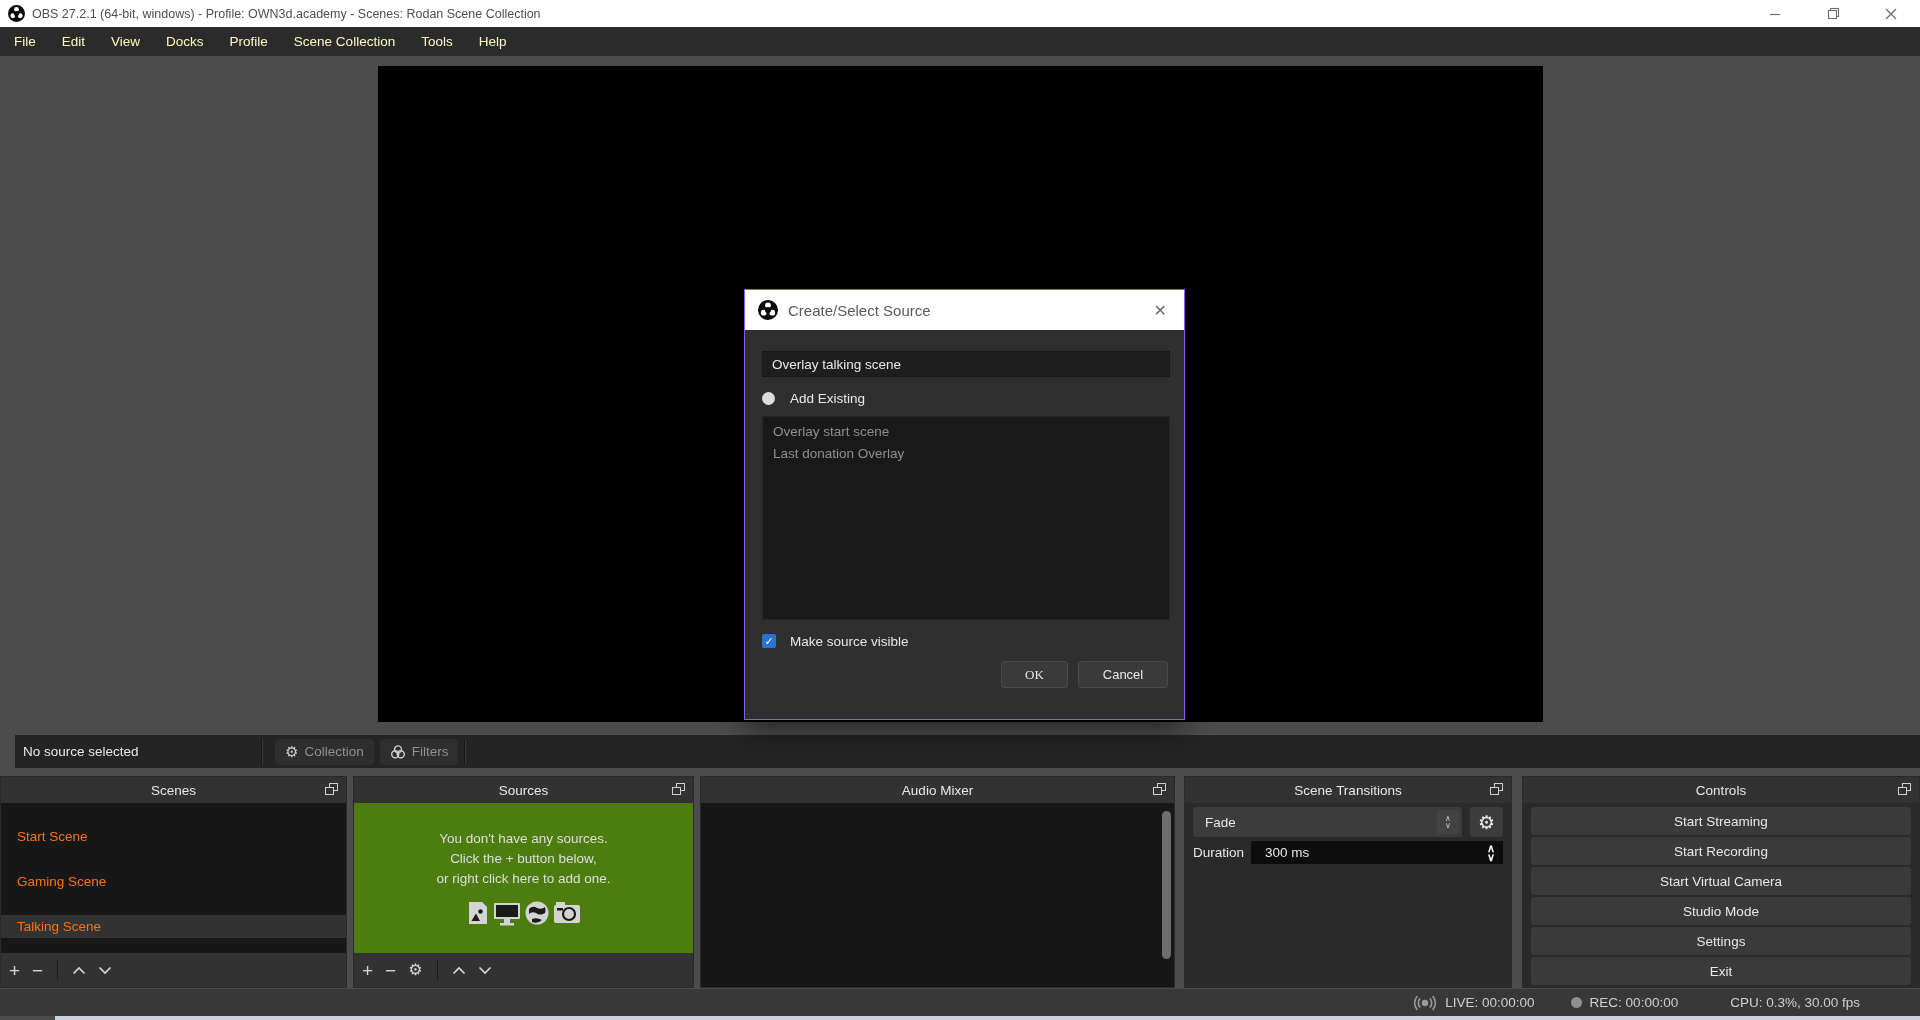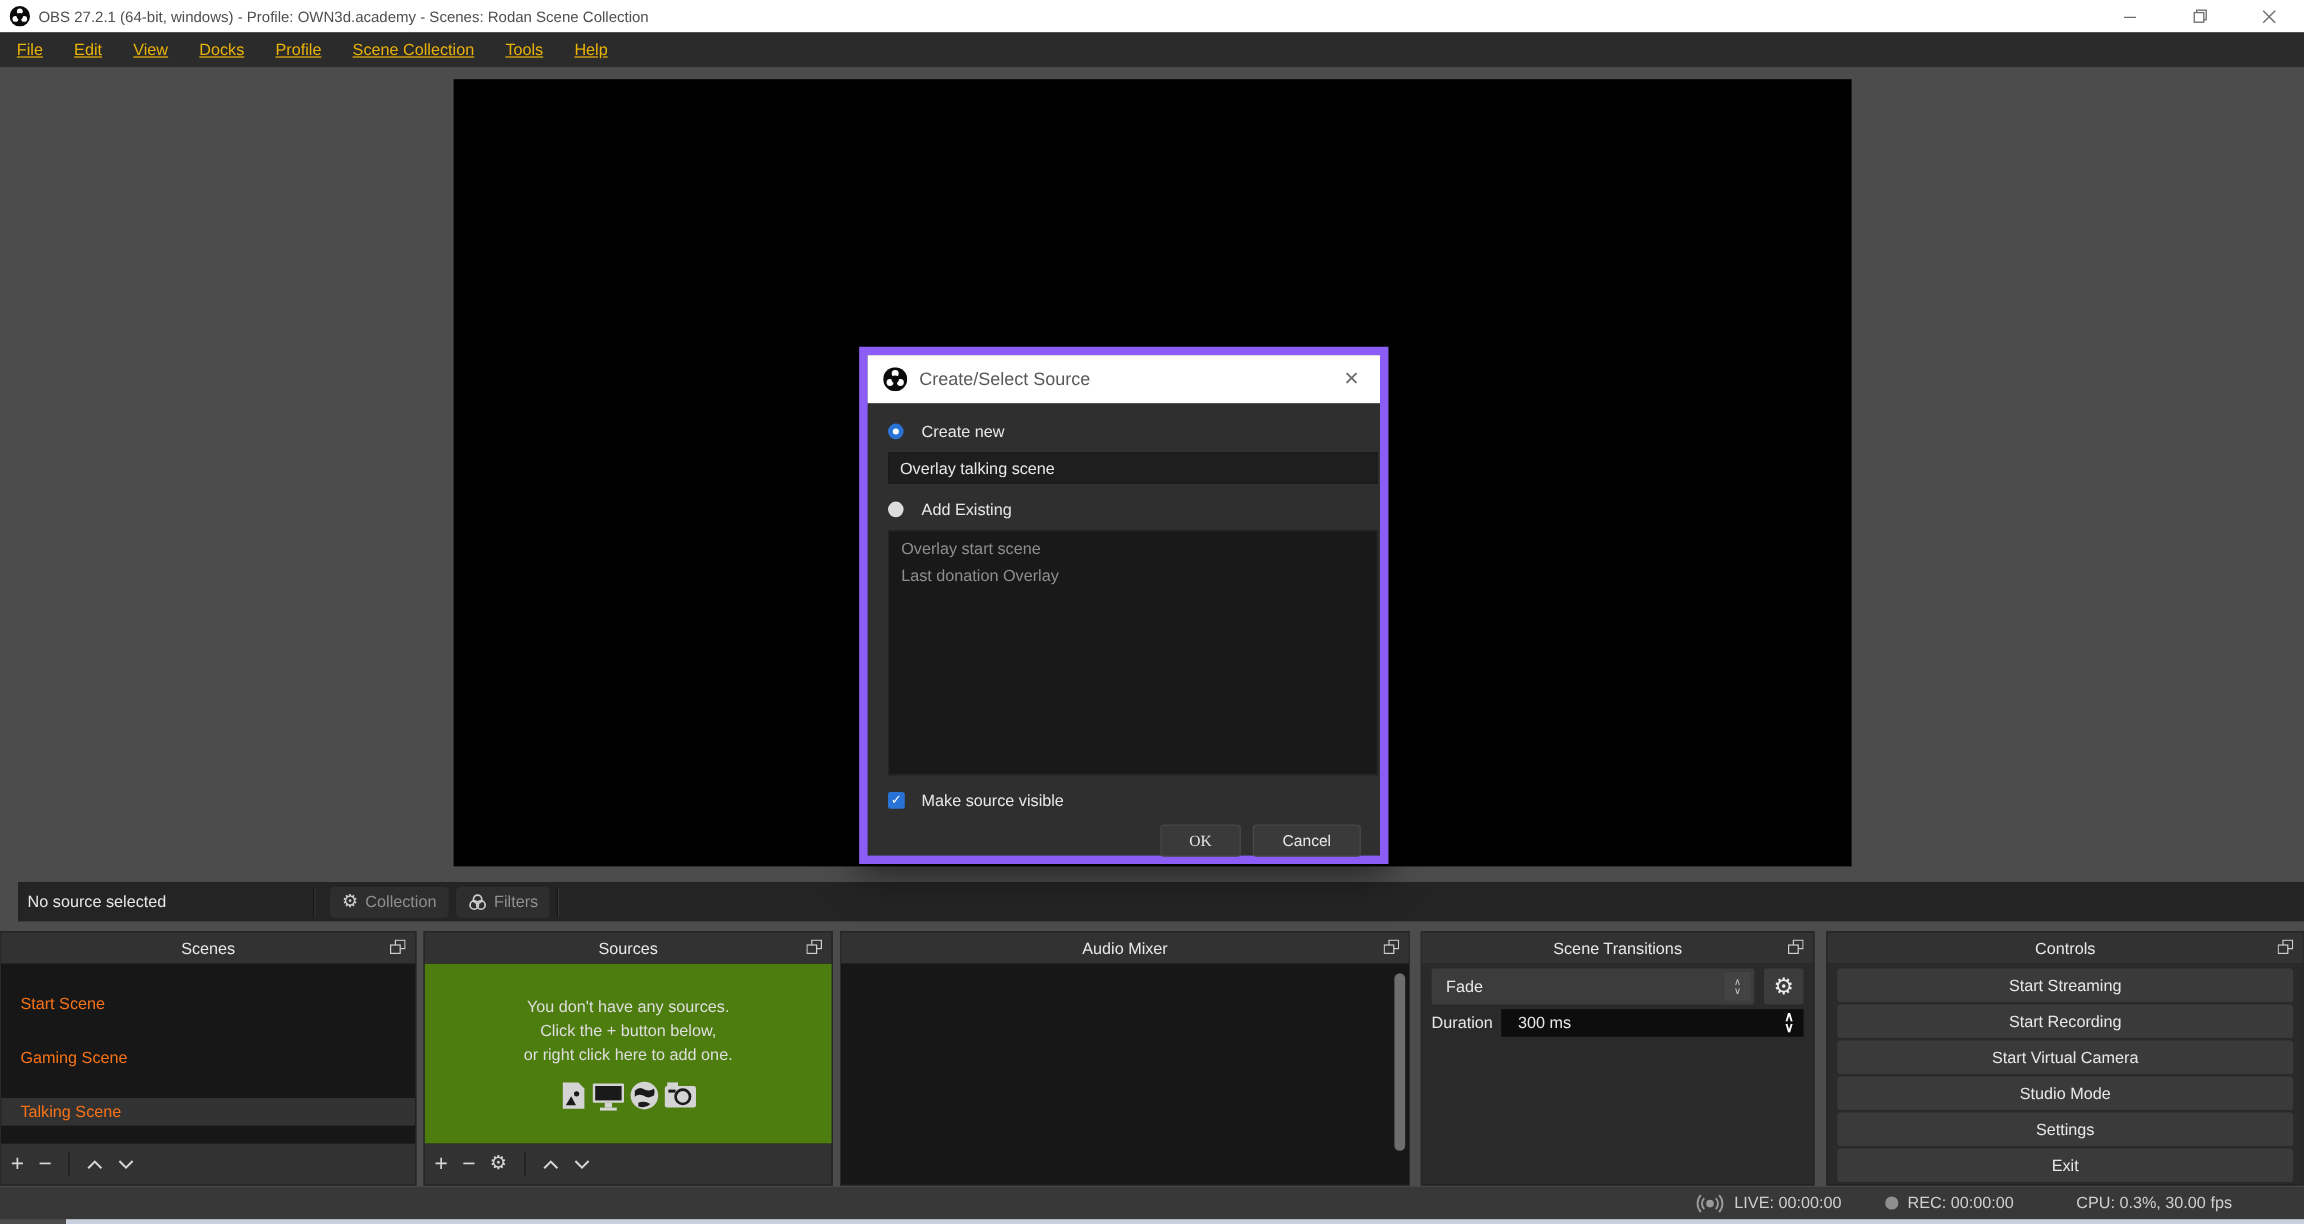--- a/index.html
+++ b/index.html
@@ -11,29 +11,29 @@
               display:flex; align-items:center; padding-left:8px; }
   .titlebar .obs-logo { width:17px; height:17px; margin-right:7px; flex:0 0 auto; }
   .titlebar .title-text { font-size:12.5px; color:#4f4f4f; white-space:nowrap; }
   .win-buttons { position:absolute; right:0; top:0; height:27px; display:flex; }
   .win-btn { width:58px; height:27px; display:flex; align-items:center; justify-content:center;
              color:#6e6e6e; font-size:13px; }
 
   
   .menubar { position:absolute; left:0; top:27px; width:1920px; height:29px; background:#2b2b2b;
              display:flex; align-items:center; padding-left:1px; }
-  .menu-item { padding:16px 13px; height:100%; display:flex; align-items:center; color:#eab308; font-size:13.5px;text-decoration:underline; }
+  .menu-item { padding:16px 13px; height:100%; display:flex; align-items:center; color:#fef9c3; font-size:13.5px; }
 
   
   .main { position:absolute; left:0; top:56px; width:1920px; height:679px; background:#4c4c4c; }
   .preview { position:absolute; left:378px; top:10px; width:1165px; height:656px; background:#000000; }
 
   
-  .dialog { position:absolute; left:716px; top:289px; width:441px; height:431px; z-index:20;
-            border:7px solid #8b5cf6; box-shadow:0 8px 30px rgba(0,0,0,.55); background:#2f2f2f; }
+  .dialog { position:absolute; left:744px; top:289px; width:441px; height:431px; z-index:20;
+            border:1px solid #8b5cf6; box-shadow:0 8px 30px rgba(0,0,0,.55); background:#2f2f2f; }
   .dialog-titlebar { height:40px; background:#ffffff; display:flex; align-items:center; padding:0 13px; }
   .dialog-titlebar .obs-logo { width:20px; height:20px; margin-right:10px; }
   .dialog-title { font-size:15px; color:#5a5a5a; flex:1; }
   .dialog-close { color:#6d6d6d; font-size:16px; padding:2px 4px; }
   .dialog-body { padding:13px 16px 0 17px; }
   .radio-row { display:flex; align-items:center; height:20px; color:#e8e8e8; font-size:13.5px; }
   .radio { width:13px; height:13px; border-radius:50%; margin-right:15px; flex:0 0 auto; position:relative; }
   .radio.on { background:#2a73d6; }
   .radio.on::after { content:""; position:absolute; left:4px; top:4px; width:5px; height:5px;
                      border-radius:50%; background:#ffffff; }
@@ -180,24 +180,20 @@
       <circle cx="16" cy="16" r="16" fill="#0b0b0b"></circle>
       <circle cx="16" cy="8.4" r="4.6" fill="#ffffff"></circle>
       <circle cx="9.1" cy="20.3" r="4.6" fill="#ffffff"></circle>
       <circle cx="22.9" cy="20.3" r="4.6" fill="#ffffff"></circle>
       <circle cx="16" cy="16" r="4.9" fill="#0b0b0b"></circle>
     </svg>
     <span class="dialog-title">Create/Select Source</span>
     <span class="dialog-close">✕</span>
   </div>
   <div class="dialog-body">
-    <div class="radio-row">
-      <span class="radio on"></span>
-      <span>Create new</span>
-    </div>
     <input class="name-input" type="text" value="Overlay talking scene" style="">
     <div class="radio-row row-existing">
       <span class="radio off"></span>
       <span>Add Existing</span>
     </div>
     <div class="existing-list">
 
     <div class="existing-item">Overlay start scene</div>
         <div class="existing-item">Last donation Overlay</div>
       </div>

